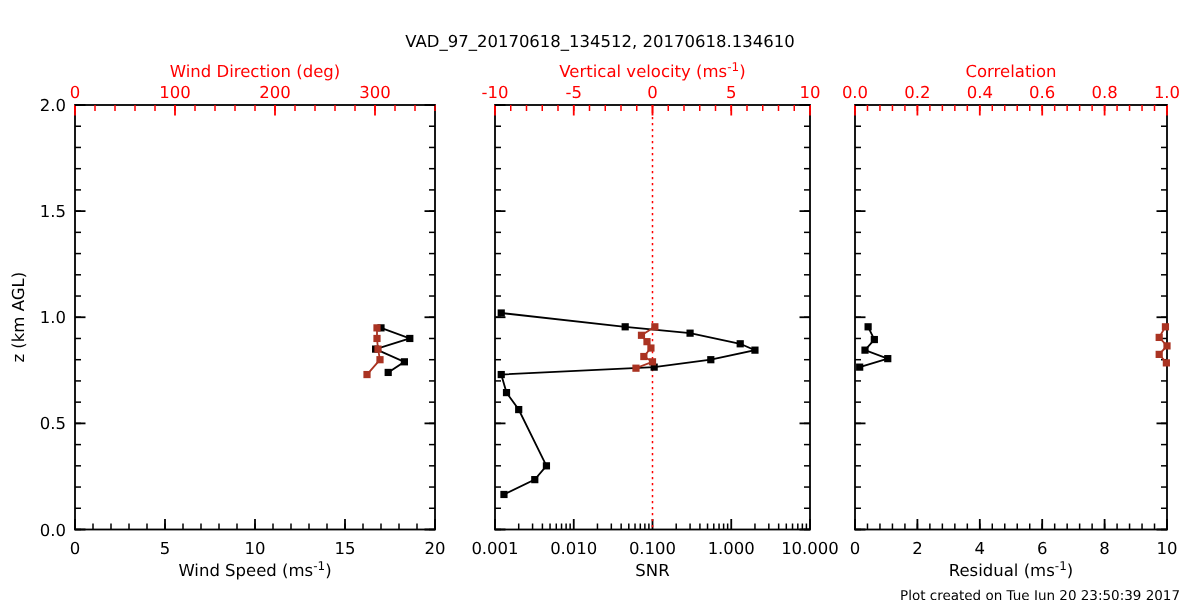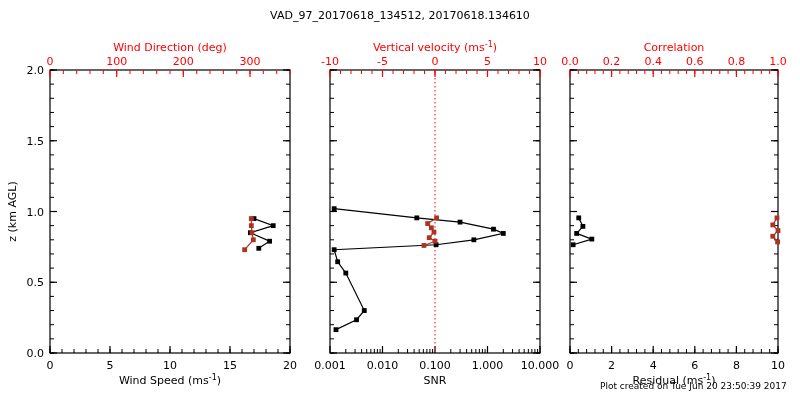--- a/index.html
+++ b/index.html
@@ -1,19 +1,19 @@
 <!DOCTYPE html>
 <html><head>
 <meta charset="utf-8">
 <style>
   html,body{margin:0;padding:0;background:#ffffff;}
   body{width:800px;height:400px;overflow:hidden;
        font-family:"DejaVu Sans","Liberation Sans",sans-serif;}
   #root{position:relative;width:800px;height:400px;background:#fff;}
-  .ttl{position:absolute;text-align:center;color:#000;}
+  .ttl{position:absolute;text-align:center;color:#000;margin-top:12px;}
   #title{left:0;top:9px;width:800px;font-size:11px;}
   #subtitle{left:0;top:24px;width:800px;font-size:11px;}
   #footer{left:600px;top:381px;width:200px;font-size:9px;text-align:left;}
   svg{position:absolute;left:0;top:0;}
   text{font-family:"DejaVu Sans","Liberation Sans",sans-serif;}
   .axlab{font-size:11px;}
   .tklab{font-size:11px;}
   .red{fill:#ff0000;}
   .blk{fill:#000000;}
 </style>

